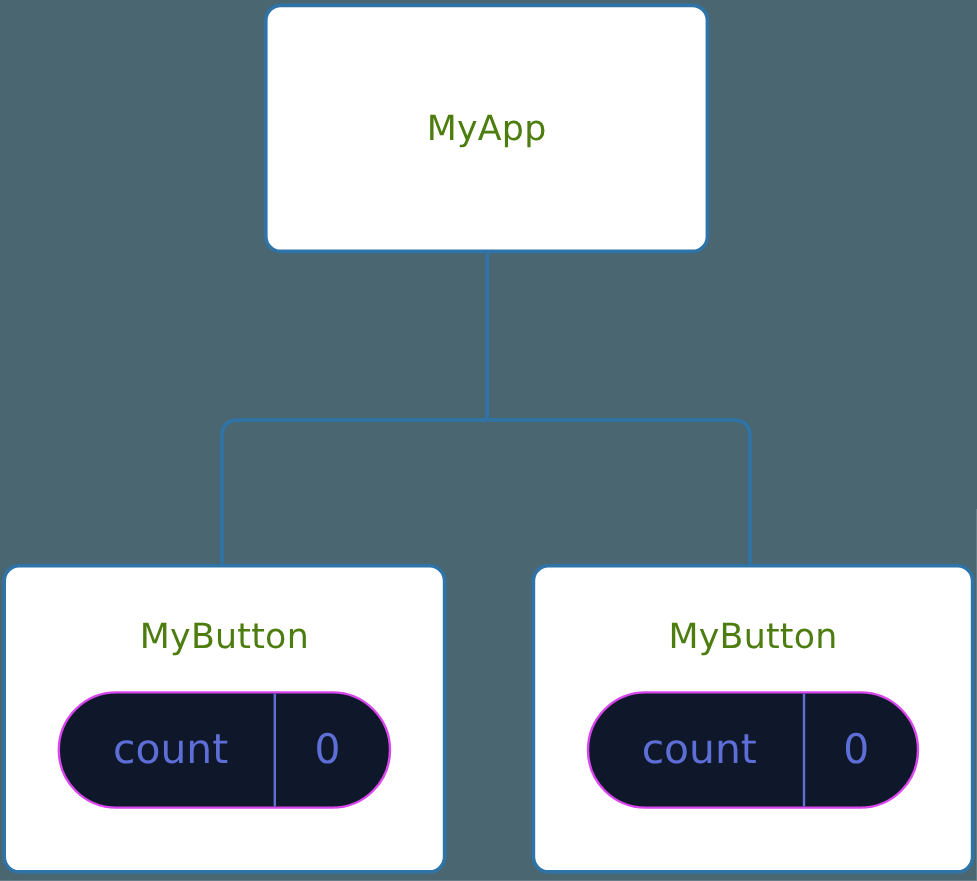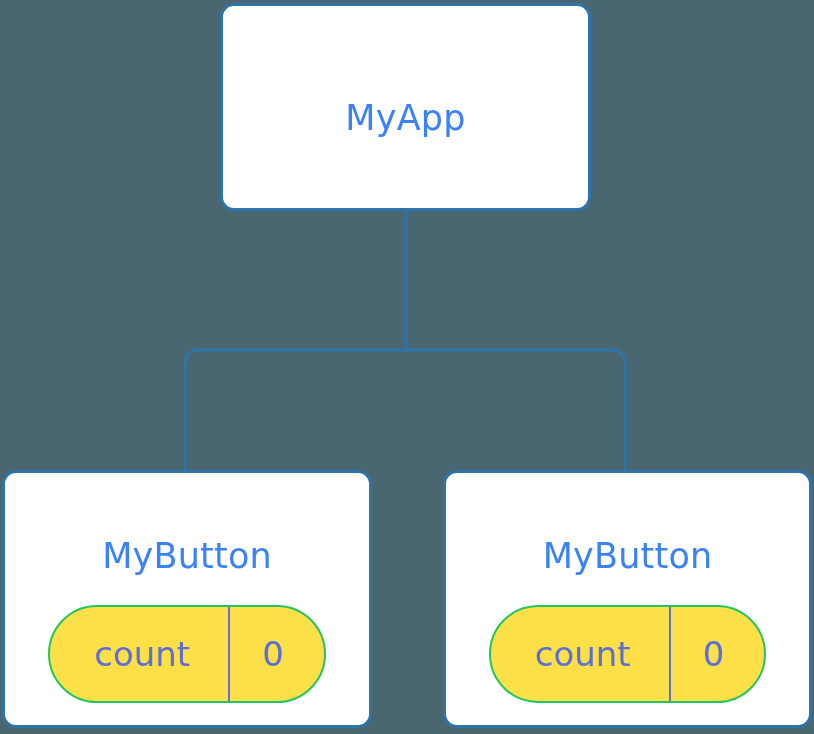--- a/index.html
+++ b/index.html
@@ -54,38 +54,37 @@
   }
   .node-child-right {
     left: 443px;
     top: 470px;
     width: 369px;
     height: 258px;
     padding-top: 43px;
   }
 
   .node-title {
-    color: #3b82f6;
-    font-size: 35px;
+    color: #4d7c0f;
+    font-size: 29px;
     line-height: 1;
     letter-spacing: 0.2px;
     white-space: nowrap;
-    margin-top: 23px;
   }
 
   
   .state-pill {
     margin-top: 31px;
     height: 98px;
-    border: 2px solid #22c55e;
+    border: 2px solid #d946ef;
     border-radius: 49px;
     box-sizing: border-box;
     display: flex;
     align-items: stretch;
-    background: #fde047;
+    background: #0f172a;
   }
   .pill-key {
     display: flex;
     align-items: center;
     justify-content: center;
     padding: 0 38px 0 44px;
     color: #5d6fd6;
     font-size: 34px;
     white-space: nowrap;
   }

